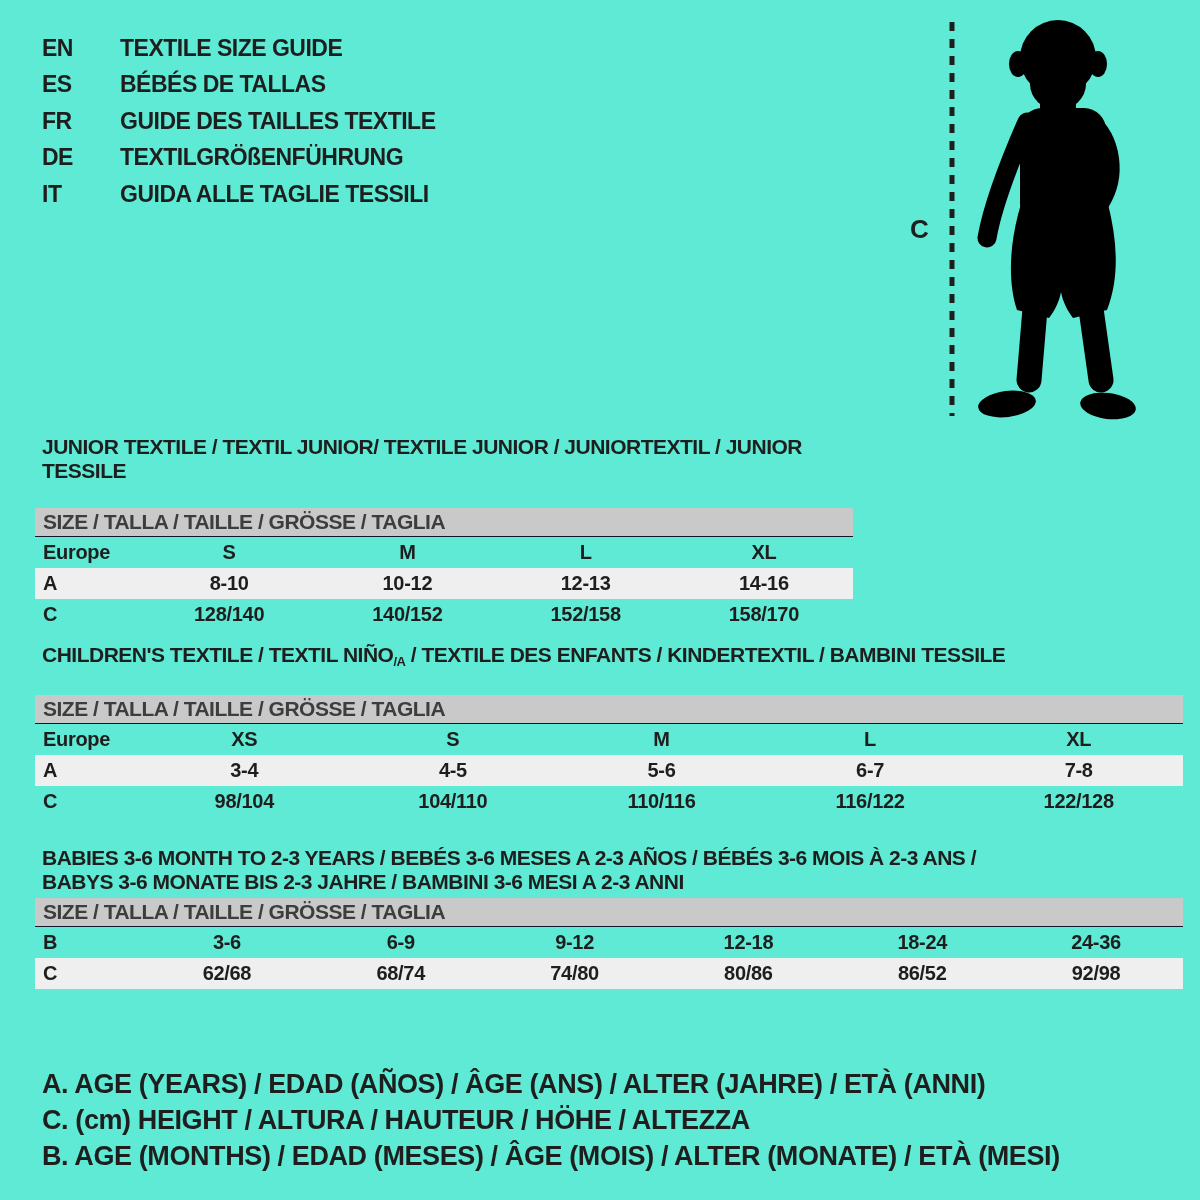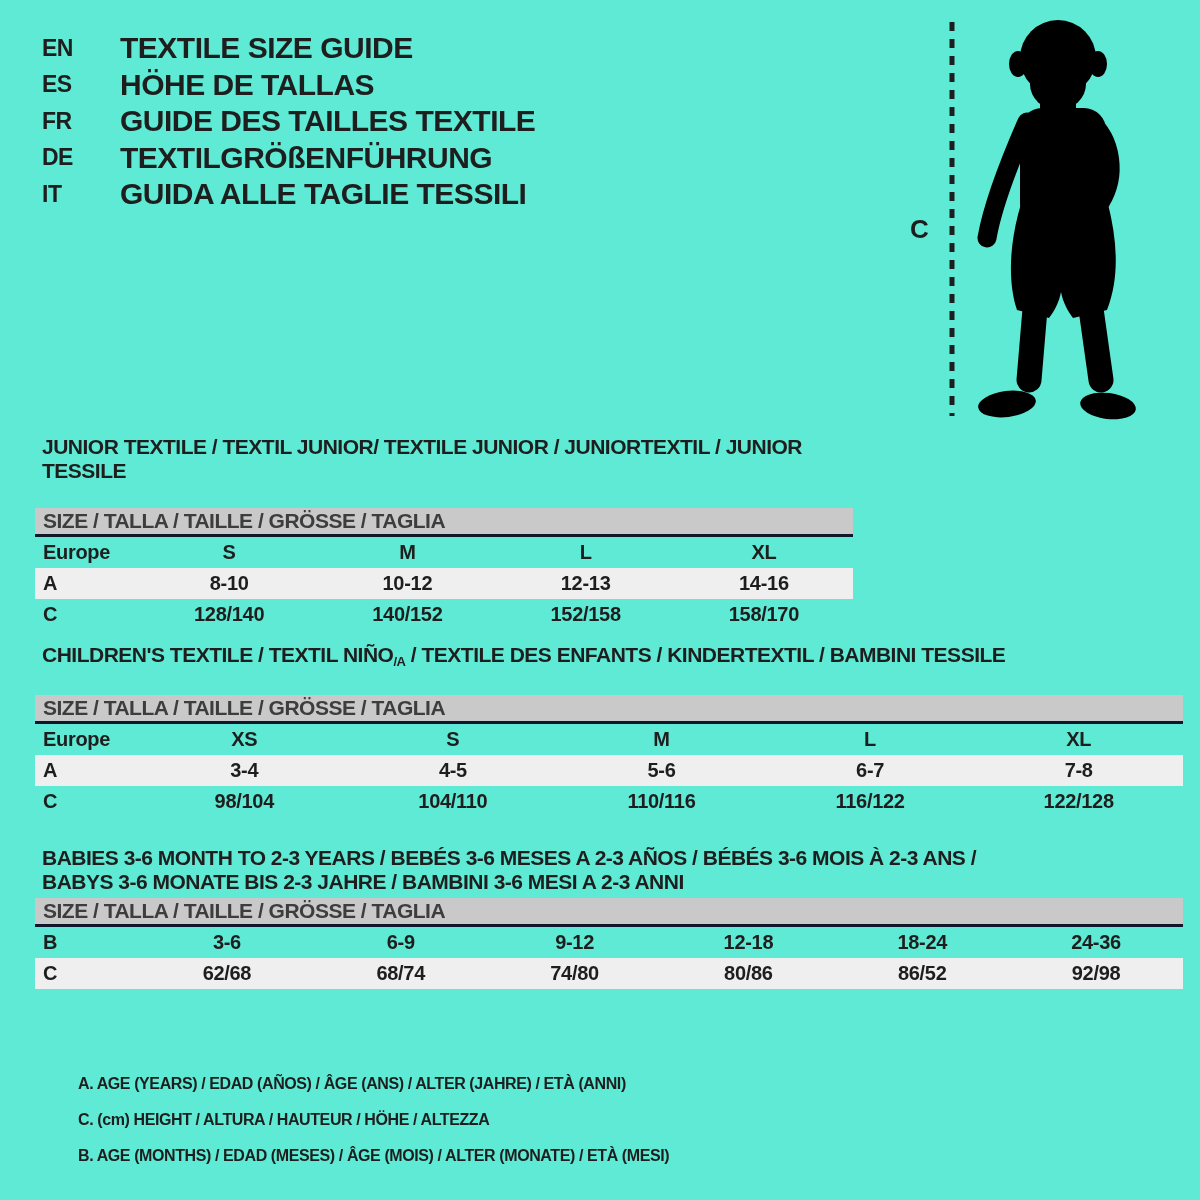--- a/index.html
+++ b/index.html
@@ -16,60 +16,60 @@
     width:1200px;height:1200px;
     background:#5eead4;
     font-family:"Liberation Sans", sans-serif;
     color:var(--ink);
     overflow:hidden;
   }
   
   .lang-block{position:absolute;left:42px;top:30px;}
   .lang-row{display:flex;height:36.5px;align-items:center;}
   .lang-code{width:78px;font-size:23px;font-weight:700;letter-spacing:-0.5px;}
-  .lang-label{font-size:30px;font-weight:700;letter-spacing:-0.5px;}
+  .lang-label{font-size:23px;font-weight:700;letter-spacing:-0.5px;}
   
   .figure-svg{position:absolute;left:905px;top:14px;}
   .measure-label{position:absolute;left:910px;top:214px;font-size:26px;font-weight:700;}
   
   .section{position:absolute;left:35px;}
   #sec-junior{top:435px;width:818px;}
   #sec-children{top:643px;width:1148px;}
   #sec-babies{top:846px;width:1148px;}
   .sec-title{font-size:21px;font-weight:700;letter-spacing:-0.5px;line-height:24px;padding-left:7px;}
   #sec-junior .sec-title,#sec-children .sec-title{margin-bottom:25px;}
   #sec-babies .title-wrap{margin-bottom:4px;}
   .subscript{font-size:13px;vertical-align:baseline;position:relative;top:4px;font-weight:700;}
   .size-bar{
     height:29px;background:var(--bar-bg);color:var(--bar-text);
     font-size:21px;font-weight:700;letter-spacing:-0.5px;
     display:flex;align-items:center;padding-left:8px;
-    border-bottom:3px solid #0f172a;
+    border-bottom:1px solid #0f172a;
   }
   .size-row{display:flex;height:31px;align-items:center;font-size:20px;font-weight:700;letter-spacing:-0.3px;}
   .size-row.shaded{background:var(--shade);}
   .row-label{width:105px;padding-left:8px;}
   .size-cell{flex:1;text-align:center;}
   
   .legend{position:absolute;left:42px;top:1066px;}
-  .legend-line{font-size:16px;font-weight:700;letter-spacing:-0.4px;line-height:36px;margin-left:36px;}
+  .legend-line{font-size:27px;font-weight:700;letter-spacing:-0.4px;line-height:36px;}
 </style>
 </head>
 <body>
 
 <div class="page">
 
   <div class="lang-block" id="lang-block">
       <div class="lang-row">
         <span class="lang-code">EN</span>
         <span class="lang-label">TEXTILE SIZE GUIDE</span>
       </div>
       <div class="lang-row">
         <span class="lang-code">ES</span>
-        <span class="lang-label">HÖHE DE TALLAS</span>
+        <span class="lang-label">BÉBÉS DE TALLAS</span>
       </div>
       <div class="lang-row">
         <span class="lang-code">FR</span>
         <span class="lang-label">GUIDE DES TAILLES TEXTILE</span>
       </div>
       <div class="lang-row">
         <span class="lang-code">DE</span>
         <span class="lang-label">TEXTILGRÖßENFÜHRUNG</span>
       </div>
       <div class="lang-row">

